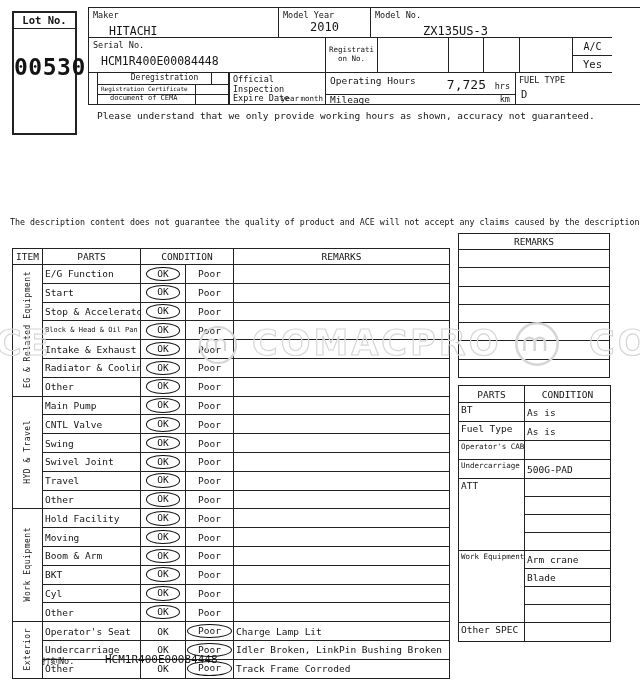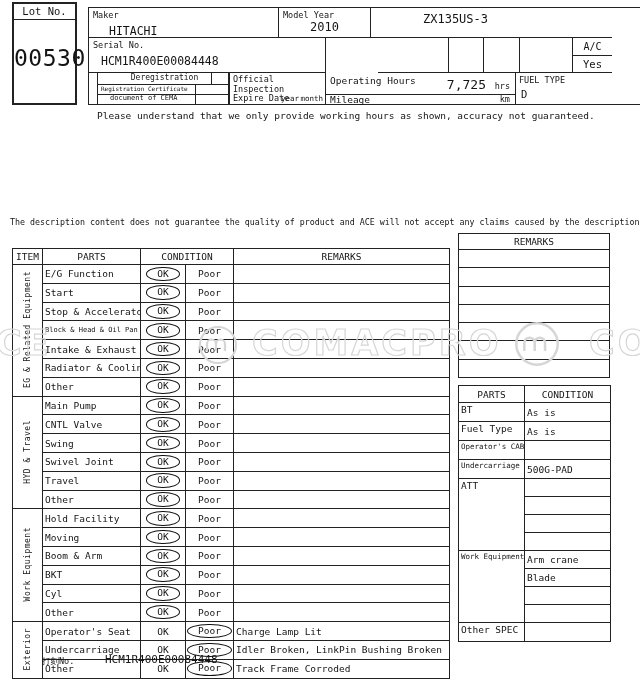--- a/index.html
+++ b/index.html
@@ -3,21 +3,21 @@
 <meta charset="utf-8">
 <style>
   html,body{margin:0;padding:0;}
   body{
     width:640px;height:680px;background:#ffffff;position:relative;overflow:hidden;
     font-family:"DejaVu Sans Mono","Liberation Mono",monospace;color:#141414;
   }
   .abs{position:absolute;box-sizing:border-box;}
 
   
-  #lot-box{left:12px;top:2px;width:65px;height:103px;border:2px solid #222;}
+  #lot-box{left:12px;top:11px;width:65px;height:124px;border:2px solid #222;font-weight:bold;}
   #lot-label{height:15px;border-bottom:1px solid #222;text-align:center;font-size:10.5px;line-height:15px;}
   #lot-number{text-align:center;font-size:23px;margin-top:25px;letter-spacing:.5px;}
 
   
   #hdr{left:88px;top:7px;width:595px;height:98px;border:1.5px solid #222;}
   .hc{position:absolute;box-sizing:border-box;}
   .br{border-right:1px solid #222;}
   .bb{border-bottom:1px solid #222;}
   .hlbl{font-size:8.5px;display:block;padding:2px 0 0 4px;white-space:nowrap;}
   .hval{font-size:11.5px;white-space:nowrap;}
@@ -113,26 +113,28 @@
 <div class="abs" id="hdr">
   <div class="hc br bb" id="cell-maker">
     <span class="hlbl">Maker</span>
     <span class="hval" style="padding-left:20px;">HITACHI</span>
   </div>
   <div class="hc br bb" id="cell-myear">
     <span class="hlbl">Model Year</span>
     <span class="hval" style="display:block;text-align:center;font-size:12px;">2010</span>
   </div>
   <div class="hc bb" id="cell-mno">
+    <span class="hlbl">Model No.</span>
     <span class="hval" style="padding-left:52px;font-size:12px;">ZX135US-3</span>
   </div>
   <div class="hc br bb" id="cell-serial">
     <span class="hlbl">Serial No.</span>
     <span class="hval" style="padding-left:12px;">HCM1R400E00084448</span>
   </div>
+  <div class="hc br bb" id="cell-regno">Registration No.</div>
   <div class="hc br bb" id="cell-e1"></div>
   <div class="hc br bb" id="cell-e2"></div>
   <div class="hc br bb" id="cell-e3"></div>
   <div class="hc br bb" id="cell-e4"></div>
   <div class="hc bb" id="cell-ac">A/C</div>
   <div class="hc bb" id="cell-acv">Yes</div>
 
   <div class="hc br" id="cell-dereg">
     <div id="dereg-sub">
       <div class="dr" id="dr1"><span class="dl">Deregistration</span></div>

